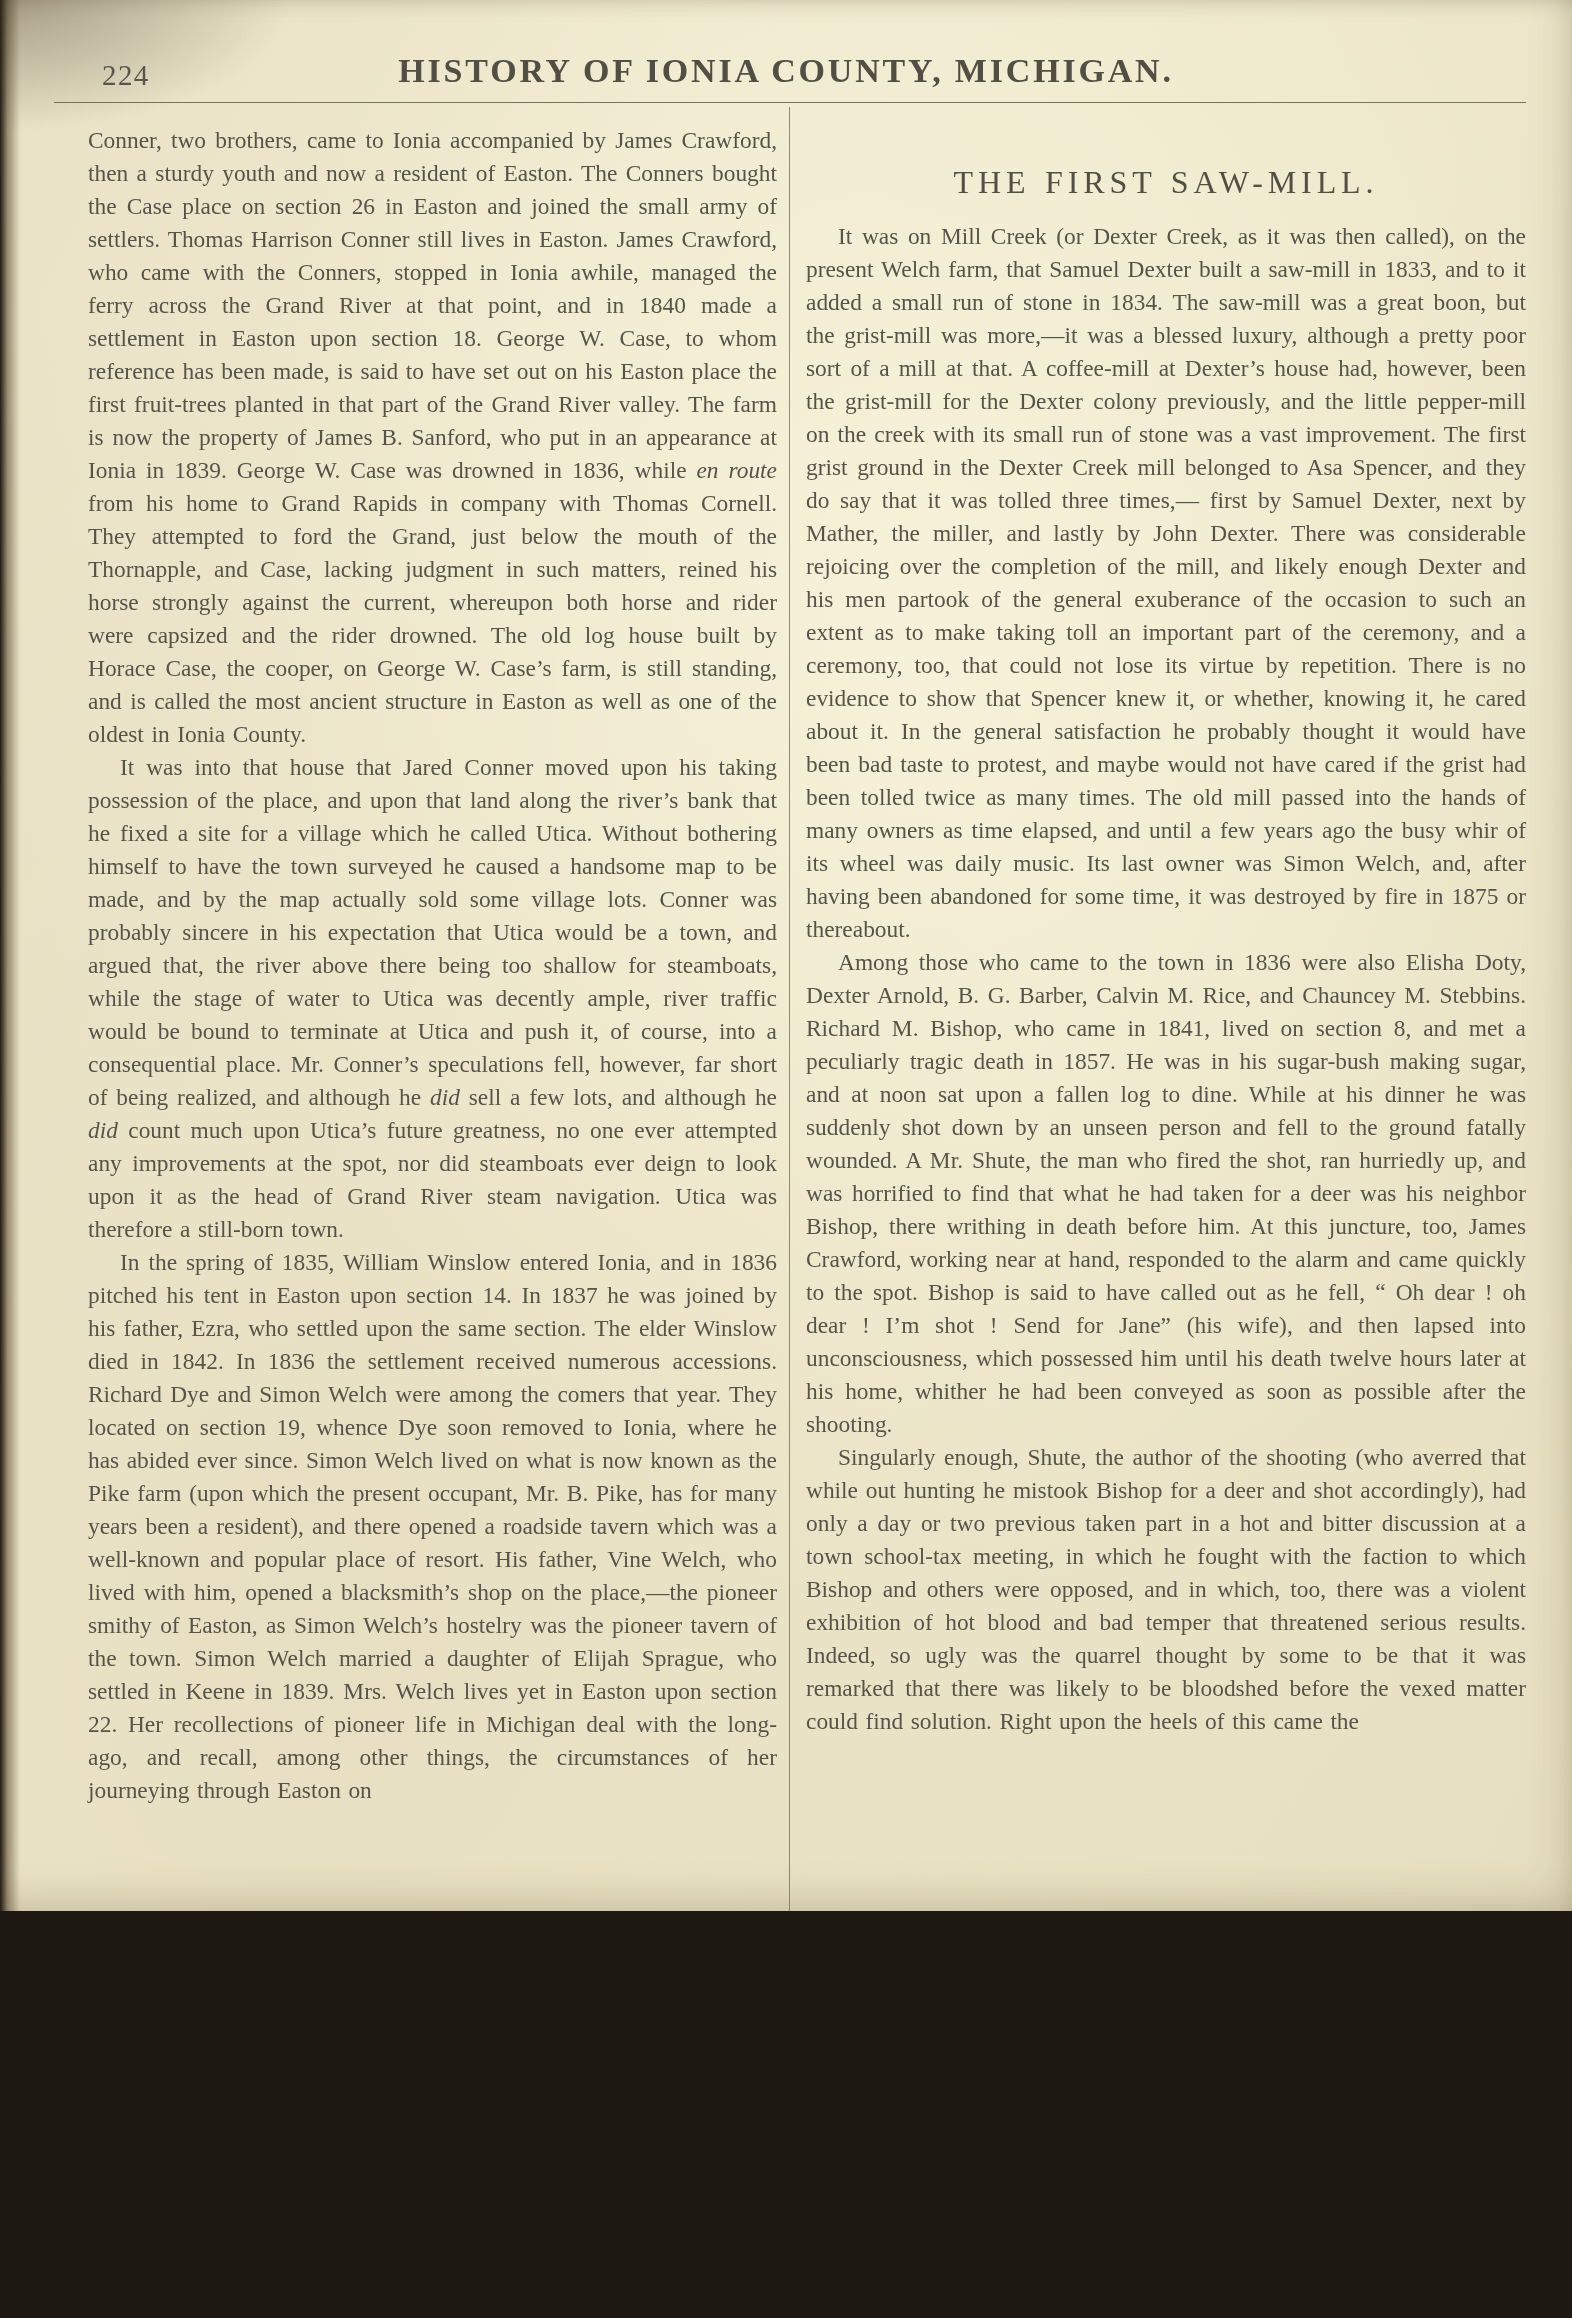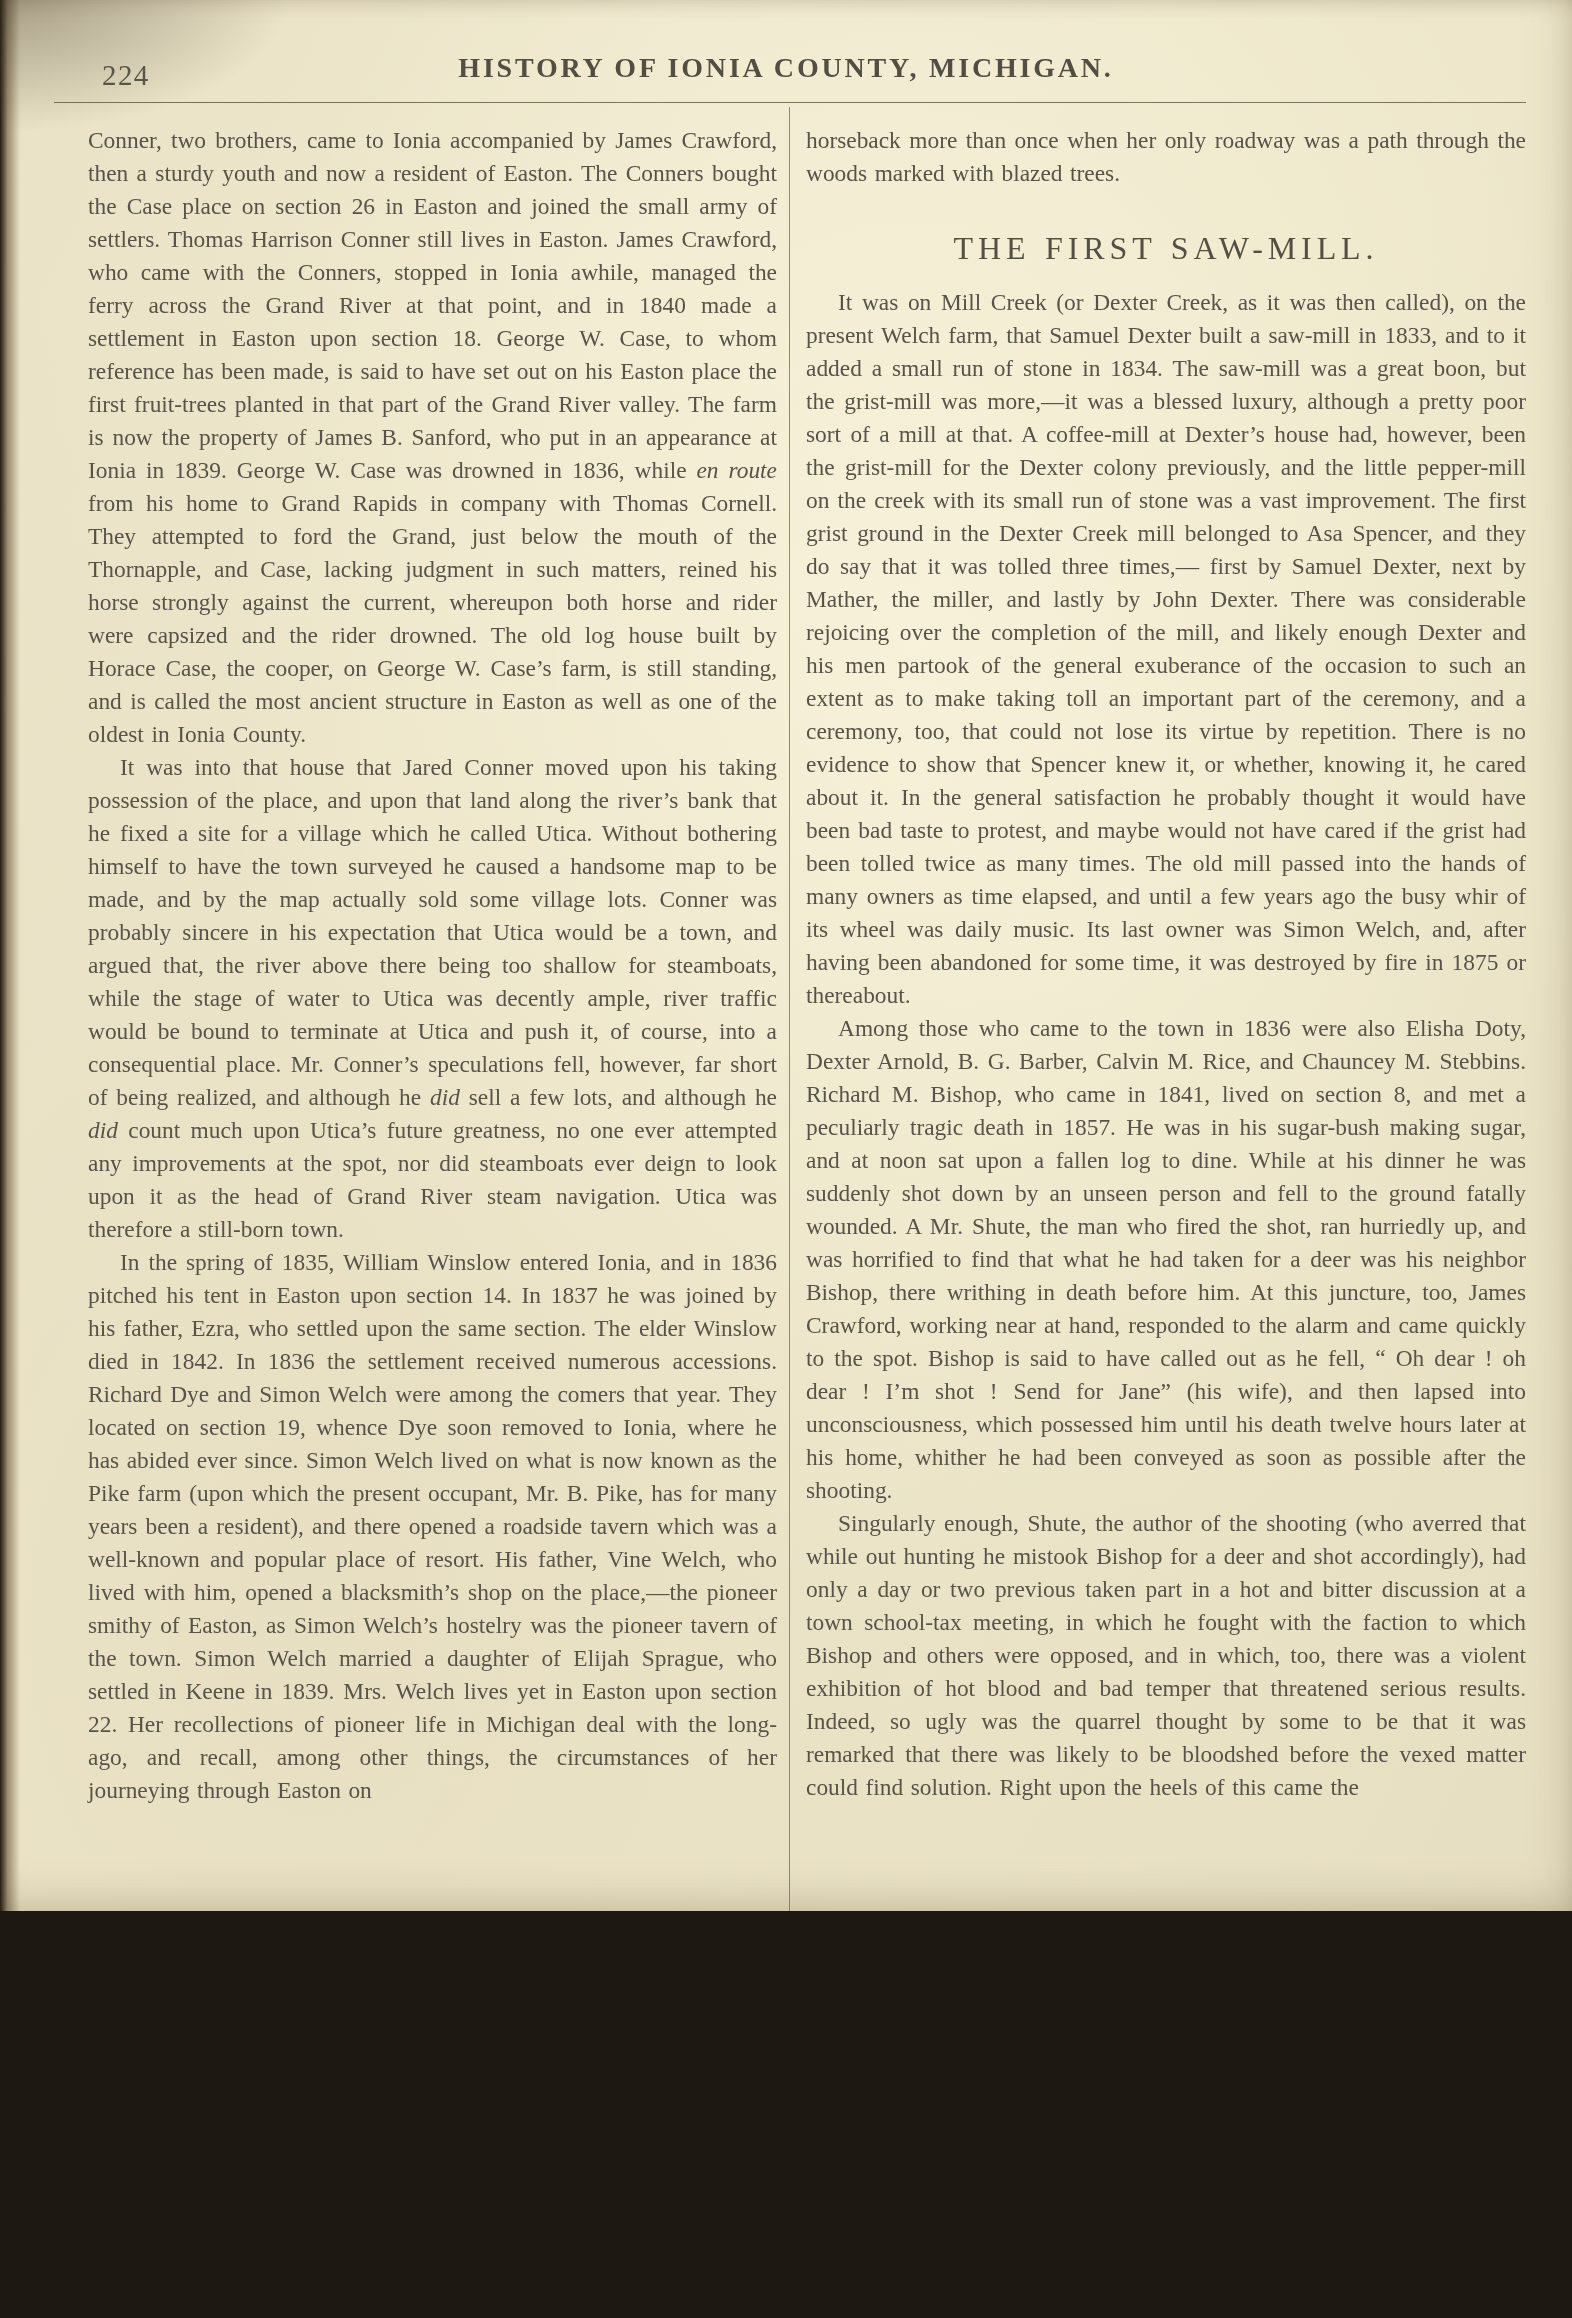--- a/index.html
+++ b/index.html
@@ -28,21 +28,21 @@
     background:radial-gradient(ellipse at 0% 0%, rgba(56,44,26,0.38) 0%, rgba(56,44,26,0) 70%);
     pointer-events:none;
   }
   .page-number{
     position:absolute;left:102px;top:59px;
     font-size:29px;letter-spacing:1.4px;color:#5a564c;
   }
   .running-title{
     position:absolute;left:0;right:0;top:52px;
     text-align:center;
-    font-size:28px;font-weight:bold;letter-spacing:2.8px;
+    font-size:34px;font-weight:bold;letter-spacing:2.8px;
     color:#524e44;
   }
   .header-rule{
     position:absolute;left:54px;top:102px;width:1472px;height:1.4px;
     background:#615c52;opacity:.85;
   }
   .column-divider{
     position:absolute;left:789px;top:107px;width:1.4px;height:2058px;
     background:#6e6859;opacity:.75;
   }
@@ -77,20 +77,19 @@
   <div class="running-title">HISTORY OF IONIA COUNTY, MICHIGAN.</div>
   <div class="header-rule"></div>
   <div class="column-divider"></div>
 
   <div class="column left">
       <p class="para"><span>Conner, two brothers, came to Ionia accompanied by James Crawford, then a sturdy youth and now a resident of Easton. The Conners bought the Case place on section 26 in Easton and joined the small army of settlers.  Thomas Harrison Conner still lives in Easton.  James Crawford, who came with the Conners, stopped in Ionia awhile, managed the ferry across the Grand River at that point, and in 1840 made a settlement in Easton upon section 18.  George W. Case, to whom reference has been made, is said to have set out on his Easton place the first fruit-trees planted in that part of the Grand River valley.  The farm is now the property of James B. Sanford, who put in an appearance at Ionia in 1839.  George W. Case was drowned in 1836, while </span><em>en route</em><span> from his home to Grand Rapids in company with Thomas Cornell.  They attempted to ford the Grand, just below the mouth of the Thornapple, and Case, lacking judgment in such matters, reined his horse strongly against the current, whereupon both horse and rider were capsized and the rider drowned.  The old log house built by Horace Case, the cooper, on George W. Case’s farm, is still standing, and is called the most ancient structure in Easton as well as one of the oldest in Ionia County.</span></p>
       <p class="para indent"><span>It was into that house that Jared Conner moved upon his taking possession of the place, and upon that land along the river’s bank that he fixed a site for a village which he called Utica.  Without bothering himself to have the town surveyed he caused a handsome map to be made, and by the map actually sold some village lots.  Conner was probably sincere in his expectation that Utica would be a town, and argued that, the river above there being too shallow for steamboats, while the stage of water to Utica was decently ample, river traffic would be bound to terminate at Utica and push it, of course, into a consequential place.  Mr. Conner’s speculations fell, however, far short of being realized, and although he </span><em>did</em><span> sell a few lots, and although he </span><em>did</em><span> count much upon Utica’s future greatness, no one ever attempted any improvements at the spot, nor did steamboats ever deign to look upon it as the head of Grand River steam navigation.  Utica was therefore a still-born town.</span></p>
       <p class="para indent"><span>In the spring of 1835, William Winslow entered Ionia, and in 1836 pitched his tent in Easton upon section 14. In 1837 he was joined by his father, Ezra, who settled upon the same section.  The elder Winslow died in 1842.  In 1836 the settlement received numerous accessions.  Richard Dye and Simon Welch were among the comers that year. They located on section 19, whence Dye soon removed to Ionia, where he has abided ever since.  Simon Welch lived on what is now known as the Pike farm (upon which the present occupant, Mr. B. Pike, has for many years been a resident), and there opened a roadside tavern which was a well-known and popular place of resort.  His father, Vine Welch, who lived with him, opened a blacksmith’s shop on the place,—the pioneer smithy of Easton, as Simon Welch’s hostelry was the pioneer tavern of the town. Simon Welch married a daughter of Elijah Sprague, who settled in Keene in 1839.  Mrs. Welch lives yet in Easton upon section 22.  Her recollections of pioneer life in Michigan deal with the long-ago, and recall, among other things, the circumstances of her journeying through Easton on</span></p>
     </div>
   <div class="column right">
-      <p class="para"><span>horseback more than once when her only roadway was a path through the woods marked with blazed trees.</span></p>
       <h3 class="section-heading">THE FIRST SAW-MILL.</h3>
       <p class="para indent"><span>It was on Mill Creek (or Dexter Creek, as it was then called), on the present Welch farm, that Samuel Dexter built a saw-mill in 1833, and to it added a small run of stone in 1834.  The saw-mill was a great boon, but the grist-mill was more,—it was a blessed luxury, although a pretty poor sort of a mill at that.  A coffee-mill at Dexter’s house had, however, been the grist-mill for the Dexter colony previously, and the little pepper-mill on the creek with its small run of stone was a vast improvement.  The first grist ground in the Dexter Creek mill belonged to Asa Spencer, and they do say that it was tolled three times,— first by Samuel Dexter, next by Mather, the miller, and lastly by John Dexter.  There was considerable rejoicing over the completion of the mill, and likely enough Dexter and his men partook of the general exuberance of the occasion to such an extent as to make taking toll an important part of the ceremony, and a ceremony, too, that could not lose its virtue by repetition.  There is no evidence to show that Spencer knew it, or whether, knowing it, he cared about it. In the general satisfaction he probably thought it would have been bad taste to protest, and maybe would not have cared if the grist had been tolled twice as many times.  The old mill passed into the hands of many owners as time elapsed, and until a few years ago the busy whir of its wheel was daily music.  Its last owner was Simon Welch, and, after having been abandoned for some time, it was destroyed by fire in 1875 or thereabout.</span></p>
       <p class="para indent"><span>Among those who came to the town in 1836 were also Elisha Doty, Dexter Arnold, B. G. Barber, Calvin M. Rice, and Chauncey M. Stebbins.  Richard M. Bishop, who came in 1841, lived on section 8, and met a peculiarly tragic death in 1857.  He was in his sugar-bush making sugar, and at noon sat upon a fallen log to dine.  While at his dinner he was suddenly shot down by an unseen person and fell to the ground fatally wounded.  A Mr. Shute, the man who fired the shot, ran hurriedly up, and was horrified to find that what he had taken for a deer was his neighbor Bishop, there writhing in death before him.  At this juncture, too, James Crawford, working near at hand, responded to the alarm and came quickly to the spot.  Bishop is said to have called out as he fell, “ Oh dear ! oh dear ! I’m shot ! Send for Jane” (his wife), and then lapsed into unconsciousness, which possessed him until his death twelve hours later at his home, whither he had been conveyed as soon as possible after the shooting.</span></p>
       <p class="para indent"><span>Singularly enough, Shute, the author of the shooting (who averred that while out hunting he mistook Bishop for a deer and shot accordingly), had only a day or two previous taken part in a hot and bitter discussion at a town school-tax meeting, in which he fought with the faction to which Bishop and others were opposed, and in which, too, there was a violent exhibition of hot blood and bad temper that threatened serious results.  Indeed, so ugly was the quarrel thought by some to be that it was remarked that there was likely to be bloodshed before the vexed matter could find solution.  Right upon the heels of this came the</span></p>
     </div>
 </div>
 
 
 </body></html>

